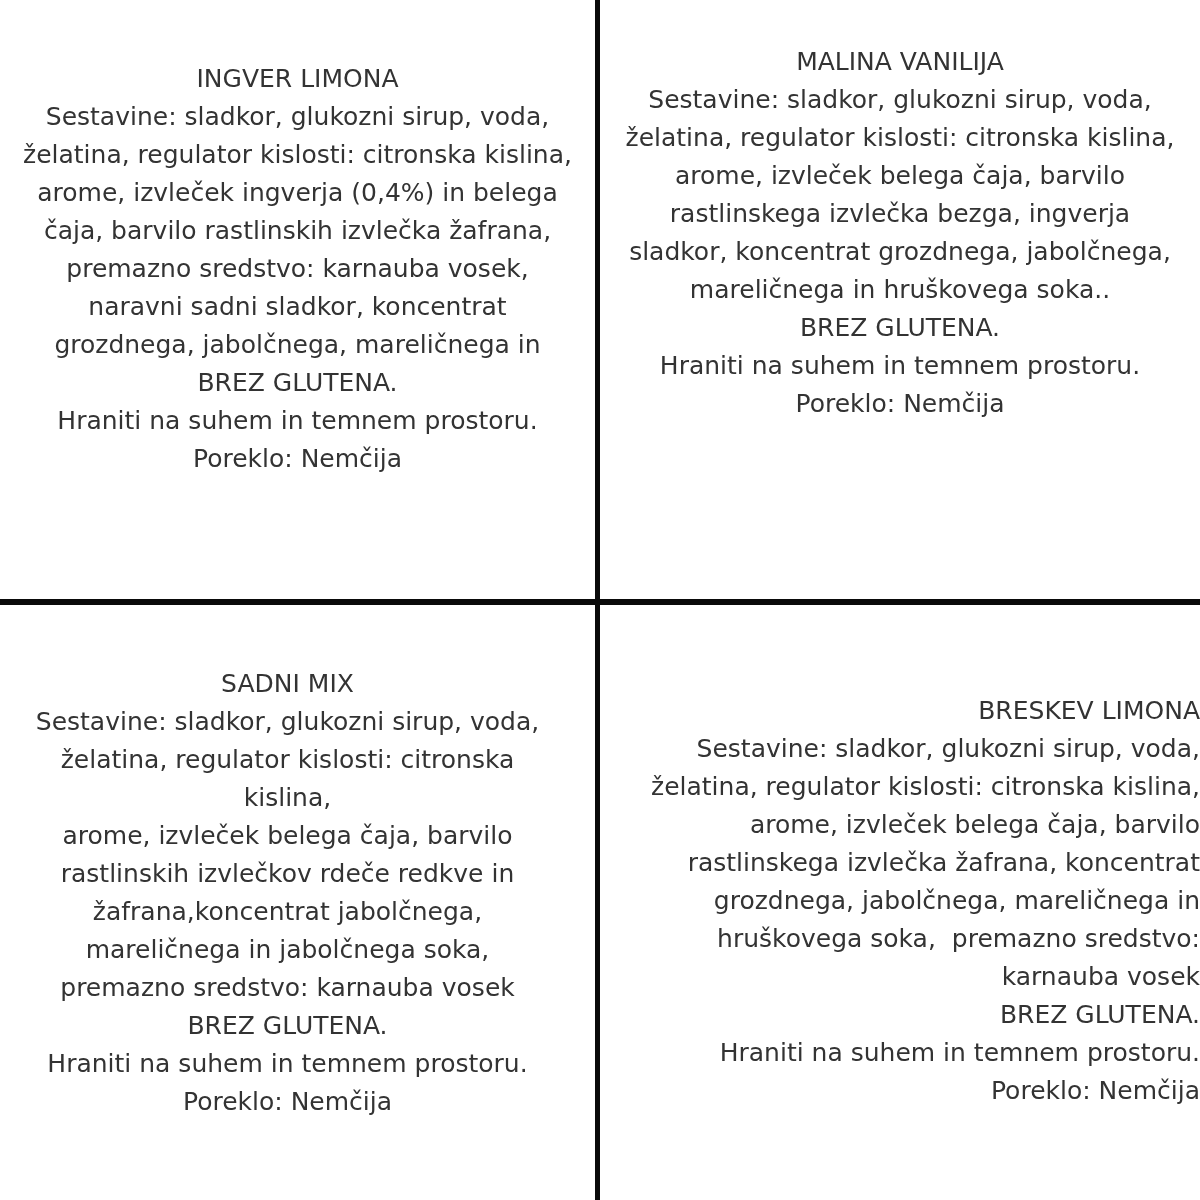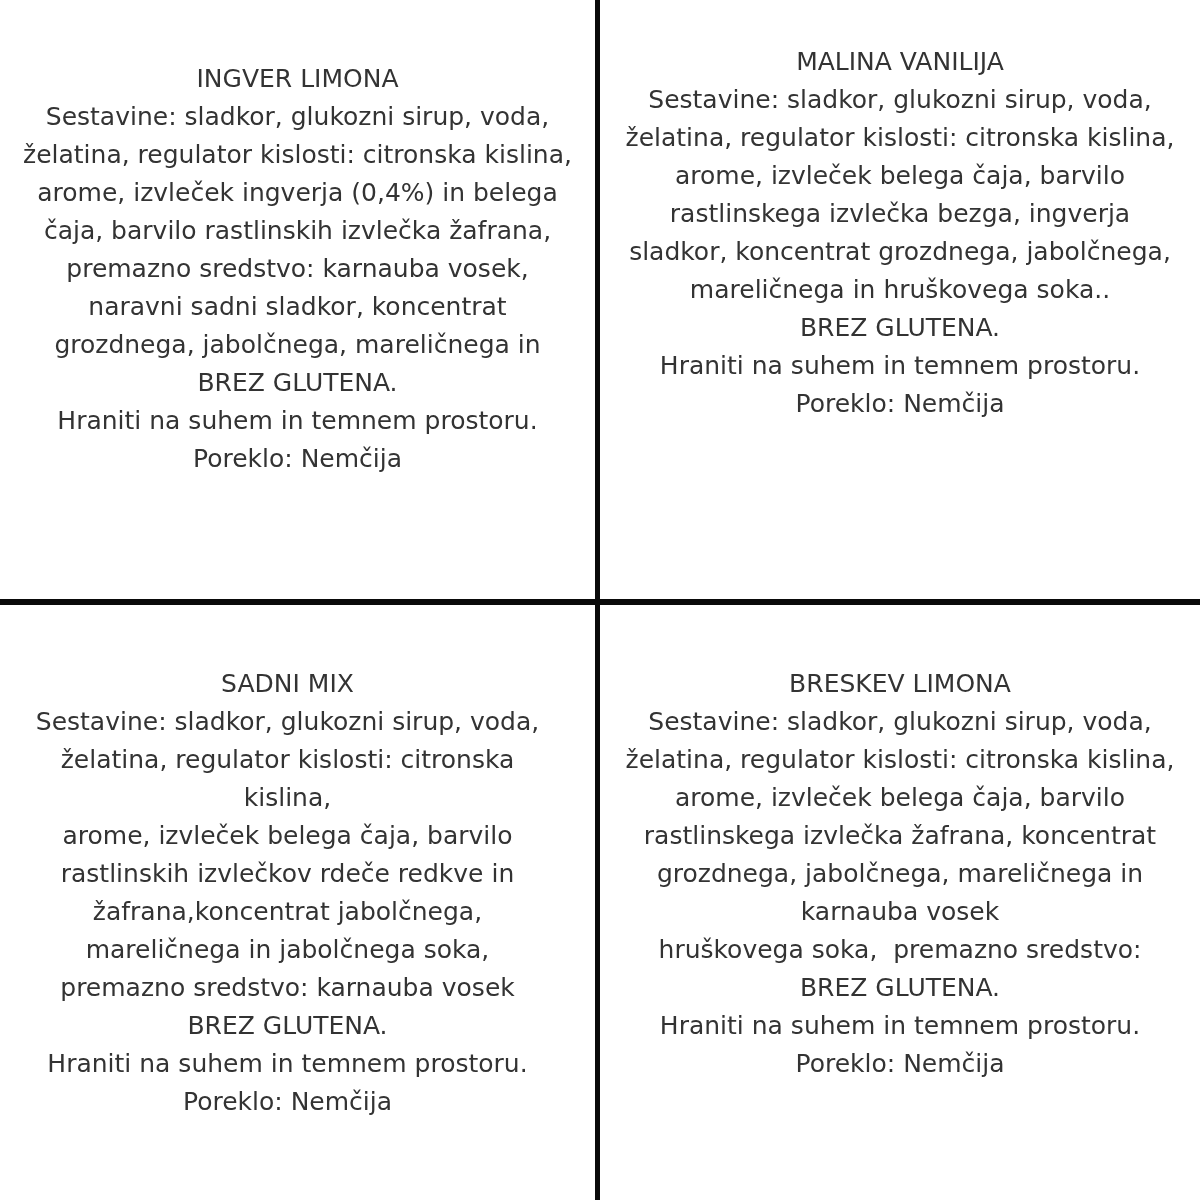--- a/index.html
+++ b/index.html
@@ -19,21 +19,21 @@
     font-size: 25px;
     line-height: 38px;
   }
   .quadrant .title,
   .quadrant .line {
     white-space: pre-wrap;
   }
   .q-tl { left: 0;     top: 12px;     width: 595px; padding-top: 48px; }
   .q-tr { left: 600px; top: 0;     width: 600px; padding-top: 43px; }
   .q-bl { left: 0;     top: 605px; width: 543px; padding-top: 60px; margin-left: 16px; }
-  .q-br { left: 600px; top: 605px; width: 600px; padding-top: 60px; }
+  .q-br { left: 600px; top: 605px; width: 600px; padding-top: 87px; text-align: right; }
   .divider-v {
     position: absolute;
     left: 595px; top: 0;
     width: 5px; height: 1200px;
   }
   .divider-h {
     position: absolute;
     left: 0; top: 599px;
     width: 1200px; height: 6px;
   }
@@ -84,22 +84,22 @@
     <div class="line">Poreklo: Nemčija</div>
   </section>
 
   <section class="quadrant q-br">
     <div class="title">BRESKEV LIMONA</div>
     <div class="line">Sestavine: sladkor, glukozni sirup, voda,</div>
     <div class="line">želatina, regulator kislosti: citronska kislina,</div>
     <div class="line">arome, izvleček belega čaja, barvilo</div>
     <div class="line">rastlinskega izvlečka žafrana, koncentrat</div>
     <div class="line">grozdnega, jabolčnega, mareličnega in</div>
+    <div class="line">hruškovega soka,  premazno sredstvo:</div>
     <div class="line">karnauba vosek</div>
-    <div class="line">hruškovega soka,  premazno sredstvo:</div>
     <div class="line">BREZ GLUTENA.</div>
     <div class="line">Hraniti na suhem in temnem prostoru.</div>
     <div class="line">Poreklo: Nemčija</div>
   </section>
 
   <div class="divider-v" style="background: rgb(10, 10, 10);"></div>
   <div class="divider-h" style="background: rgb(10, 10, 10);"></div>
 
 </div>
 

